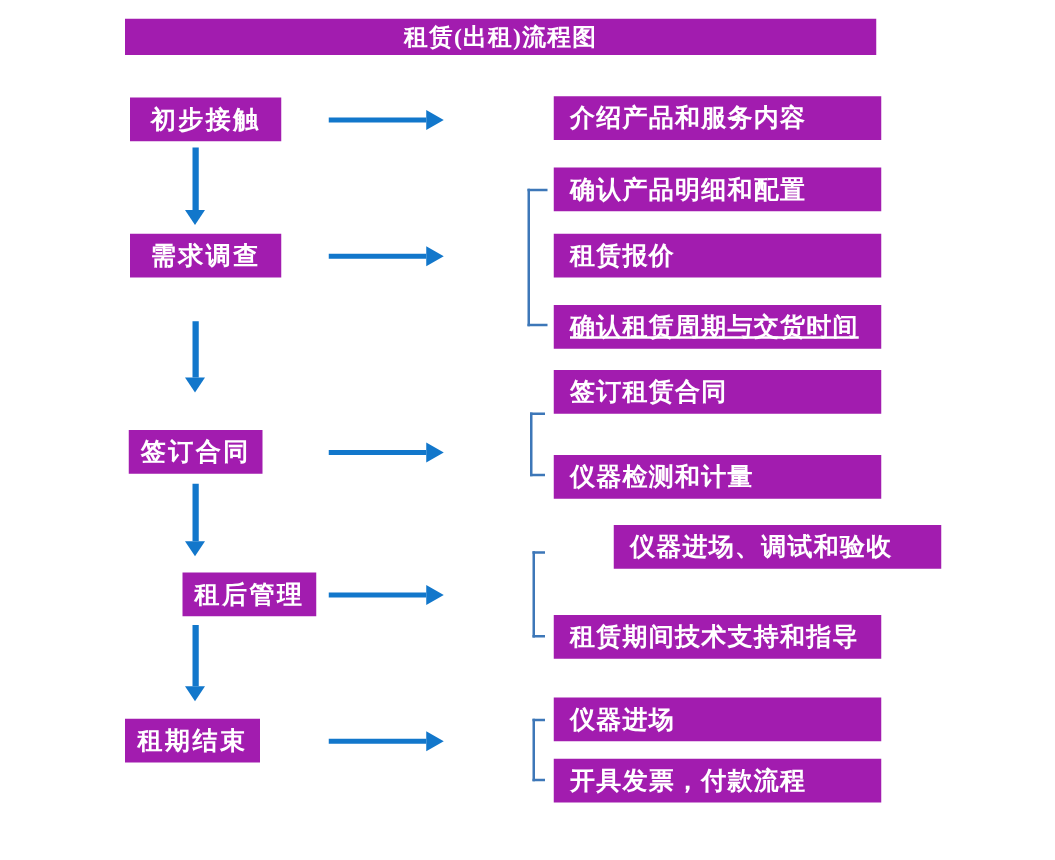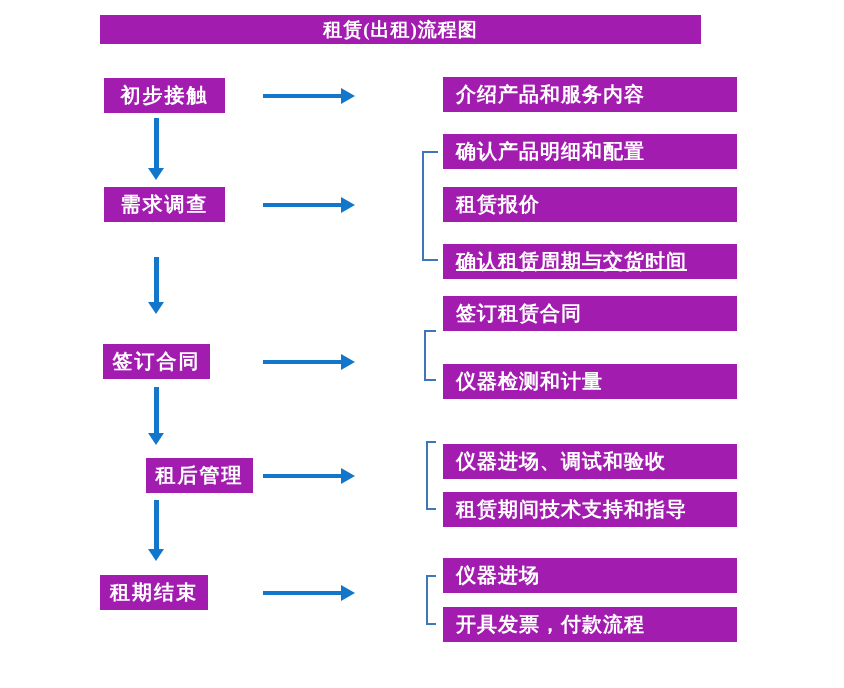--- a/index.html
+++ b/index.html
@@ -27,25 +27,25 @@
     display:flex; align-items:center; justify-content:center;
     font-size:20px; letter-spacing:2px; height:35px;
   }
   .s1{left:104px; top:78px;  width:121px;}
   .s2{left:104px; top:187px; width:121px;}
   .s3{left:103px; top:344px; width:107px;}
   .s4{left:102px; top:458px; width:107px;margin-left:44px;}
   .s5{left:100px; top:575px; width:108px;}
   .detail{
     display:flex; align-items:center;
-    left:443px; width:294px; height:35px;
+    left:443px; width:262px; height:35px;
     font-size:20px; letter-spacing:1px; padding-left:13px;
   }
   .d1{top:77px;}  .d2{top:134px;} .d3{top:187px;} .d4{top:244px;text-decoration:underline;}
-  .d5{top:296px;} .d6{top:364px;} .d7{top:444px;} .d8{top:492px;}
+  .d5{top:296px;} .d6{top:364px;} .d7{top:420px;margin-left:48px;} .d8{top:492px;}
   .d9{top:558px;} .d10{top:607px;}
   
   .harrow{position:absolute; left:263px; width:92px; height:16px;}
   .harrow .line{position:absolute; left:0; top:6px; width:78px; height:4px; background:#1277cb;}
   .harrow .head{position:absolute; left:78px; top:0; width:0; height:0;
     border-left:14px solid #1277cb; border-top:8px solid transparent; border-bottom:8px solid transparent;}
   .h1{top:88px;} .h2{top:197px;} .h3{top:354px;} .h4{top:468px;} .h5{top:585px;}
   
   .varrow{position:absolute; left:148px; width:16px;}
   .varrow .line{position:absolute; left:6px; top:0; width:5px; background:#1277cb;}

